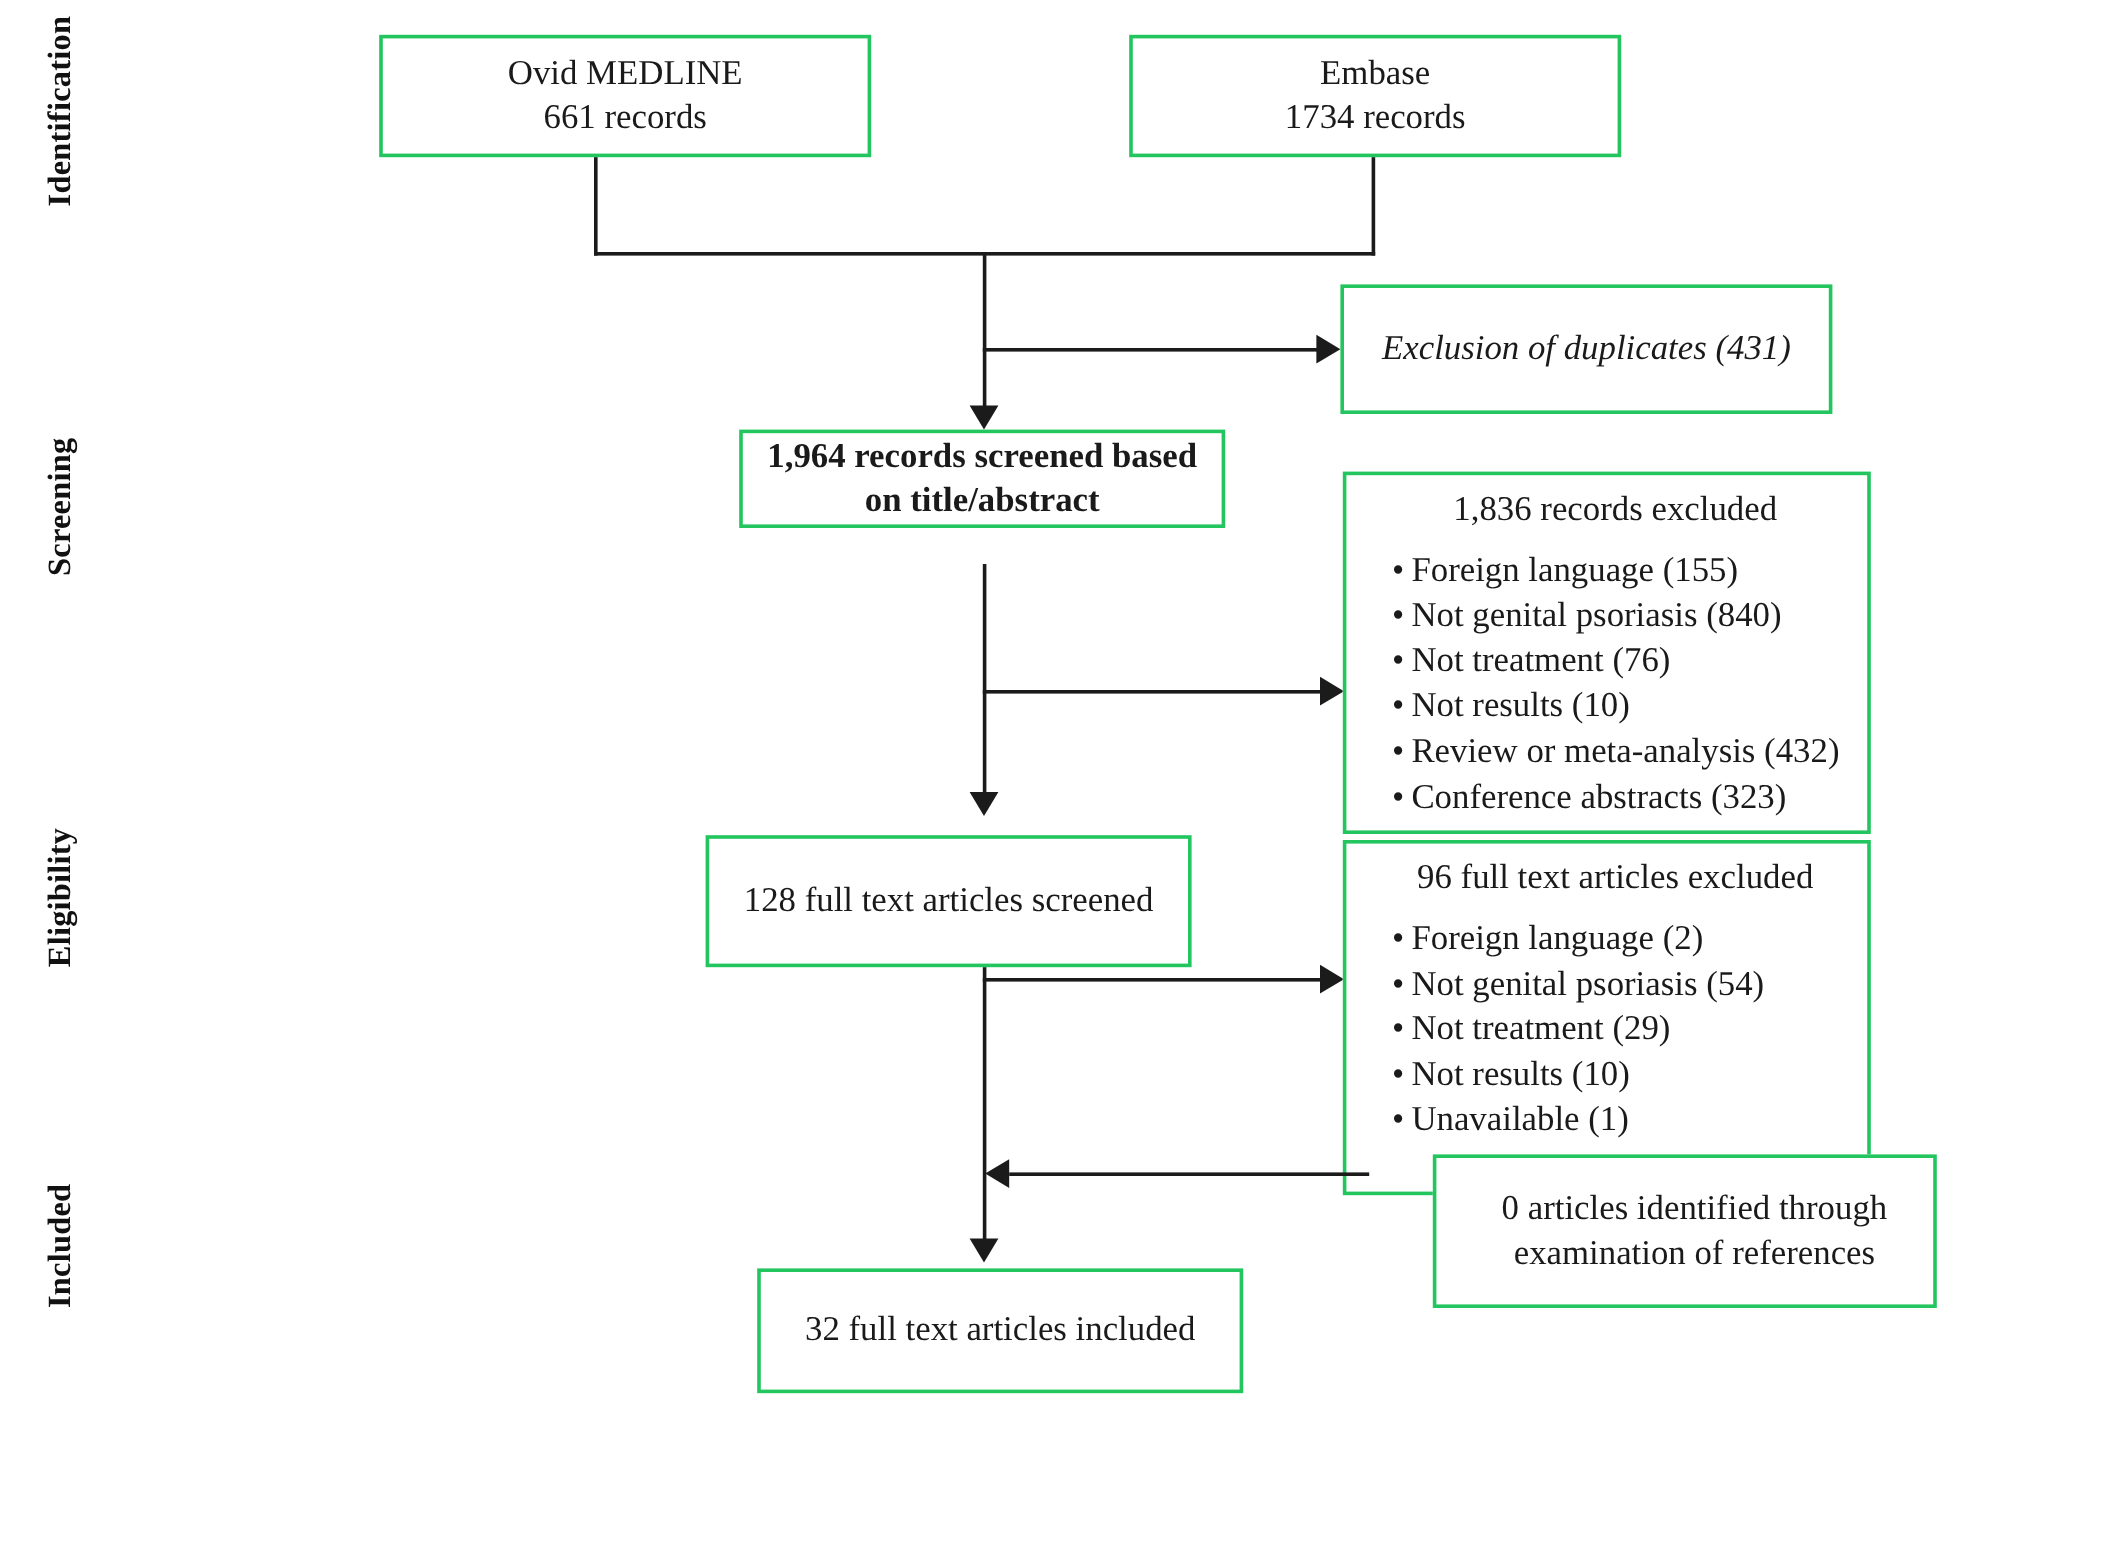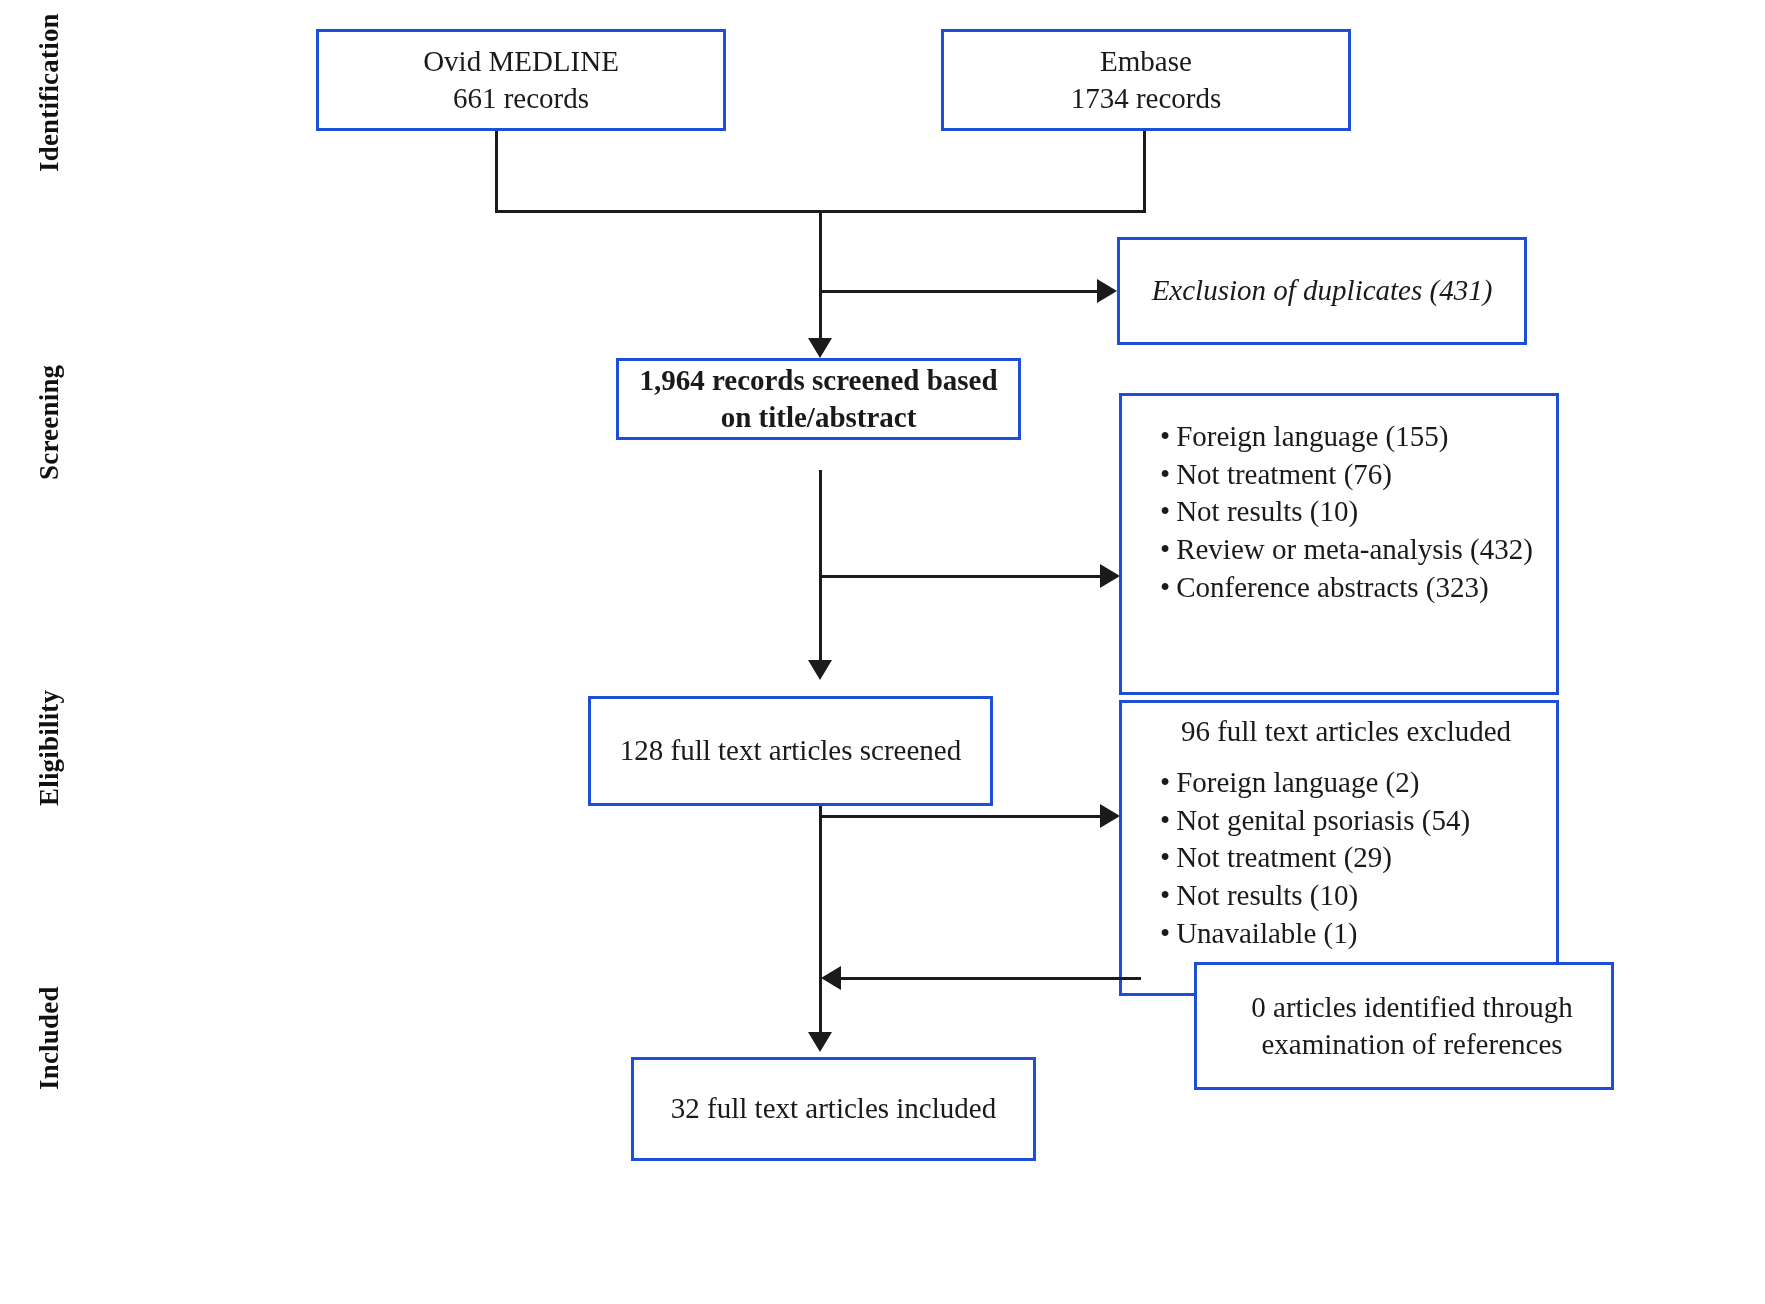--- a/index.html
+++ b/index.html
@@ -24,21 +24,21 @@
     white-space:nowrap;
     transform-origin:left top;
     transform:rotate(-90deg);
     color:#111;
   }
 
   
   .box{
     position:absolute;
     box-sizing:border-box;
-    border:3px solid #1d4ed8;
+    border:3px solid #22c55e;
     background:#ffffff;
     display:flex;
     flex-direction:column;
     justify-content:center;
     align-items:center;
     font-size:29px;
     line-height:1.28;
     text-align:center;
     padding:4px 8px;
   }
@@ -131,22 +131,24 @@
     <span class="line">on title/abstract</span>
   </div>
 
   <div class="ln v" style="left:819px; top:470px; height:194px;"></div>
   <div class="arrow down" style="left:808px; top:660px;"></div>
 
   <div class="ln h" style="left:819px; top:575px; width:290px;"></div>
   <div class="arrow right" style="left:1100px; top:564px;"></div>
 
   <div class="box list" style="left:1119px; top:393px; width:440px; height:302px;">
+    <span class="head">1,836 records excluded</span>
     <ul>
       <li><span class="bullet">•</span><span>Foreign language (155)</span></li>
+      <li><span class="bullet">•</span><span>Not genital psoriasis (840)</span></li>
       <li><span class="bullet">•</span><span>Not treatment (76)</span></li>
       <li><span class="bullet">•</span><span>Not results (10)</span></li>
       <li><span class="bullet">•</span><span>Review or meta-analysis (432)</span></li>
       <li><span class="bullet">•</span><span>Conference abstracts (323)</span></li>
     </ul>
   </div>
 
   <div class="box" style="left:588px; top:696px; width:405px; height:110px;">
     <span class="line">128 full text articles screened</span>
   </div>

